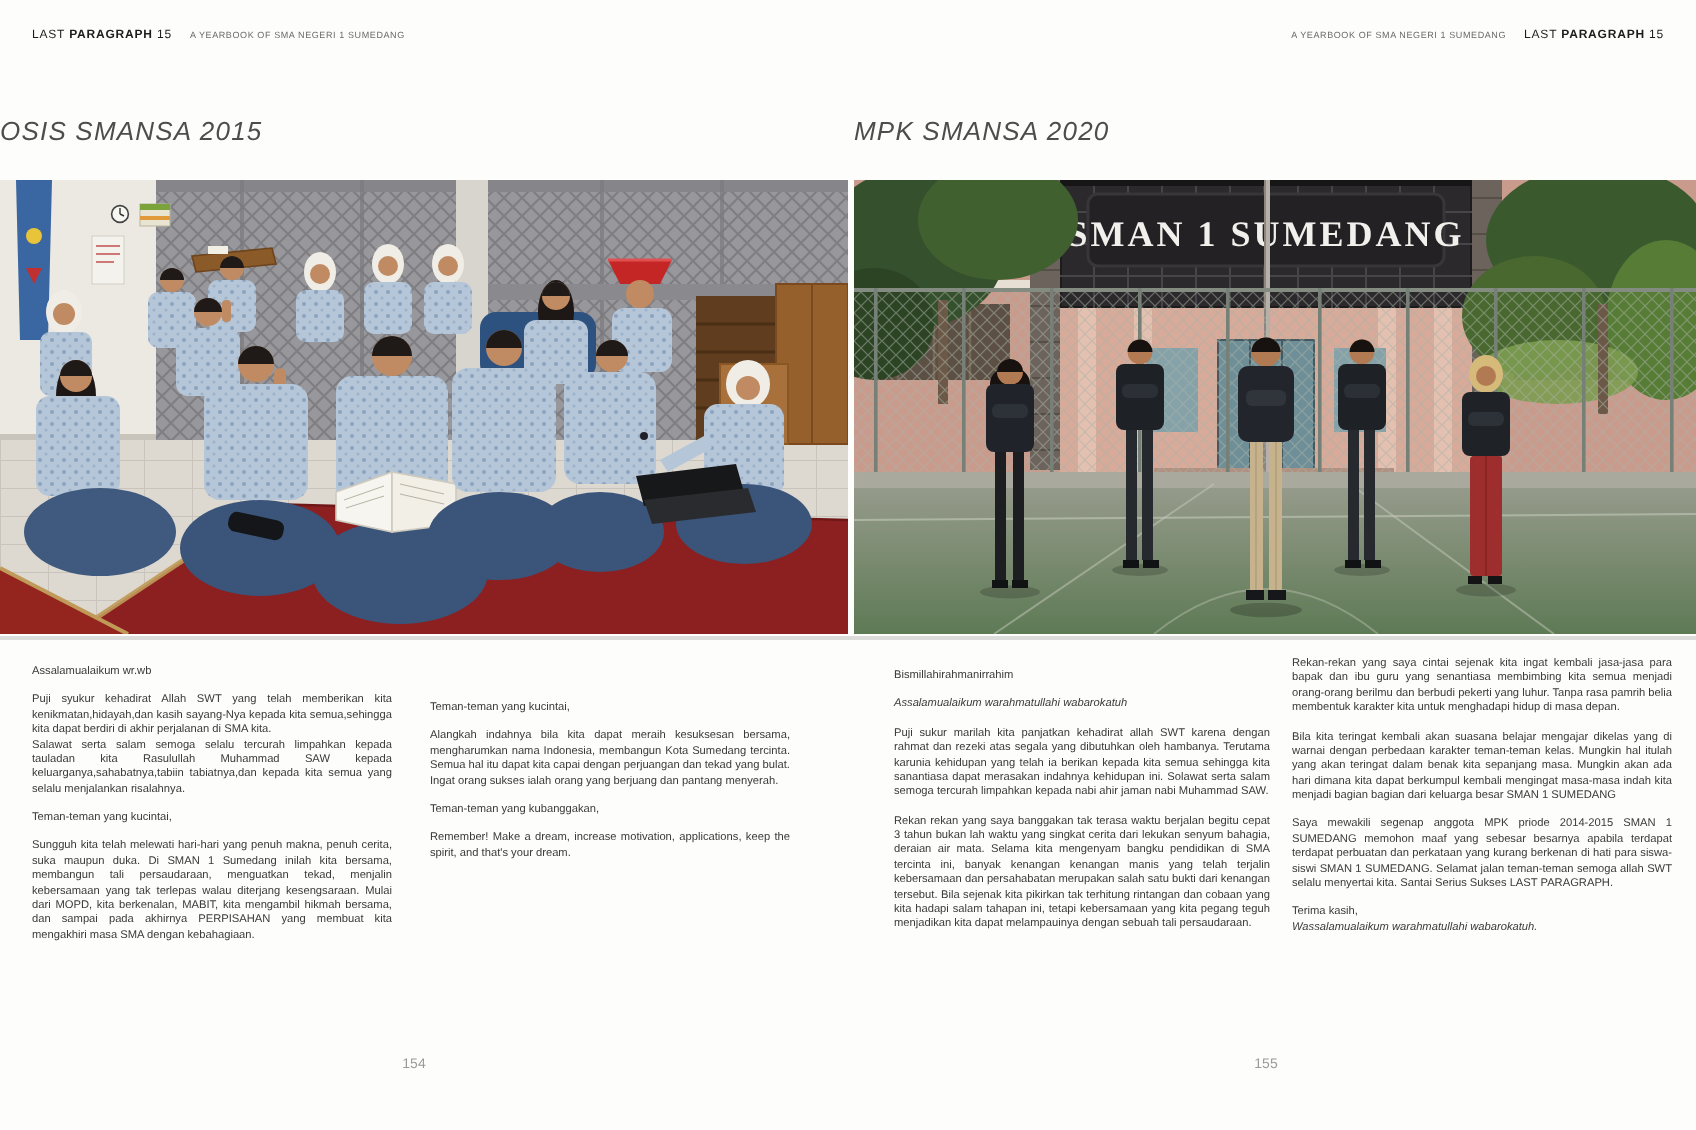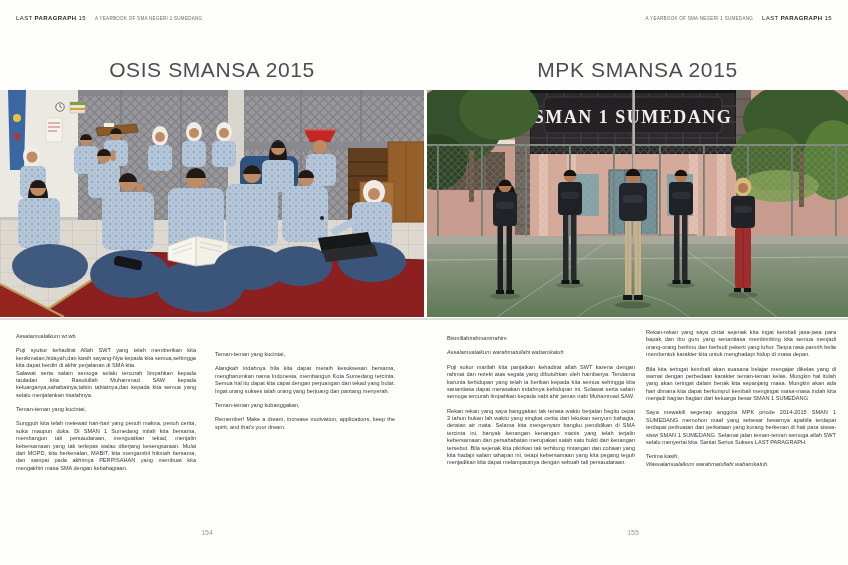--- a/index.html
+++ b/index.html
@@ -9,21 +9,21 @@
   }
   
   .header{position:absolute;top:15px;font-size:6px;letter-spacing:.4px;color:#1d1d1d;white-space:nowrap;}
   .header-l{left:16px;}
   .header-r{right:16px;}
   .header .brand b{font-weight:700;}
   .header .subtitle{font-size:4.5px;color:#6a6a6a;letter-spacing:.3px;}
   .header-l .subtitle{margin-left:9px;}
   .header-r .subtitle{margin-right:9px;}
   
-  .title{position:absolute;margin:0;font-weight:400;font-size:21px;color:#4d4d4d;letter-spacing:.6px;text-align:center;top:58px;}
+  .title{position:absolute;margin:0;font-weight:400;font-size:13px;color:#4d4d4d;letter-spacing:.6px;text-align:left;top:58px;font-style:italic;}
   .title-l{left:0;width:424px;}
   .title-r{left:427px;width:421px;}
   
   .photo{position:absolute;top:90px;height:227px;overflow:hidden;background:#bbb;}
   .photo-l{left:0;width:424px;}
   .photo-r{left:427px;width:421px;}
   .photo svg{display:block;width:100%;height:100%;}
   .shadow-rule{position:absolute;left:0;top:318px;width:848px;height:2px;background:#dcdcda;}
   
   .col{position:absolute;font-size:5.6px;line-height:1.32;color:#3a3a3a;text-align:justify;}
@@ -46,21 +46,21 @@
 <div class="spread">
 
   <div class="header header-l">
     <span class="brand"><span>LAST </span><b>PARAGRAPH</b><span> 15</span></span><span class="subtitle">A YEARBOOK OF SMA NEGERI 1 SUMEDANG</span>
   </div>
   <div class="header header-r">
     <span class="subtitle">A YEARBOOK OF SMA NEGERI 1 SUMEDANG</span><span class="brand"><span>LAST </span><b>PARAGRAPH</b><span> 15</span></span>
   </div>
 
   <h1 class="title title-l">OSIS SMANSA 2015</h1>
-  <h1 class="title title-r">MPK SMANSA 2015</h1>
+  <h1 class="title title-r">MPK SMANSA 2020</h1>
 
   <div class="photo photo-l">
     <svg viewBox="0 0 424 227" preserveAspectRatio="none">
       <defs>
         <pattern id="lp-gate" width="9" height="9" patternUnits="userSpaceOnUse">
           <rect width="9" height="9" fill="#98989c"></rect>
           <path d="M0,9 L9,0 M0,0 L9,9" stroke="#7e7e83" stroke-width="1.1" fill="none"></path>
         </pattern>
         <pattern id="lp-batik" width="6" height="6" patternUnits="userSpaceOnUse">
           <rect width="6" height="6" fill="#b5c6d8"></rect>

